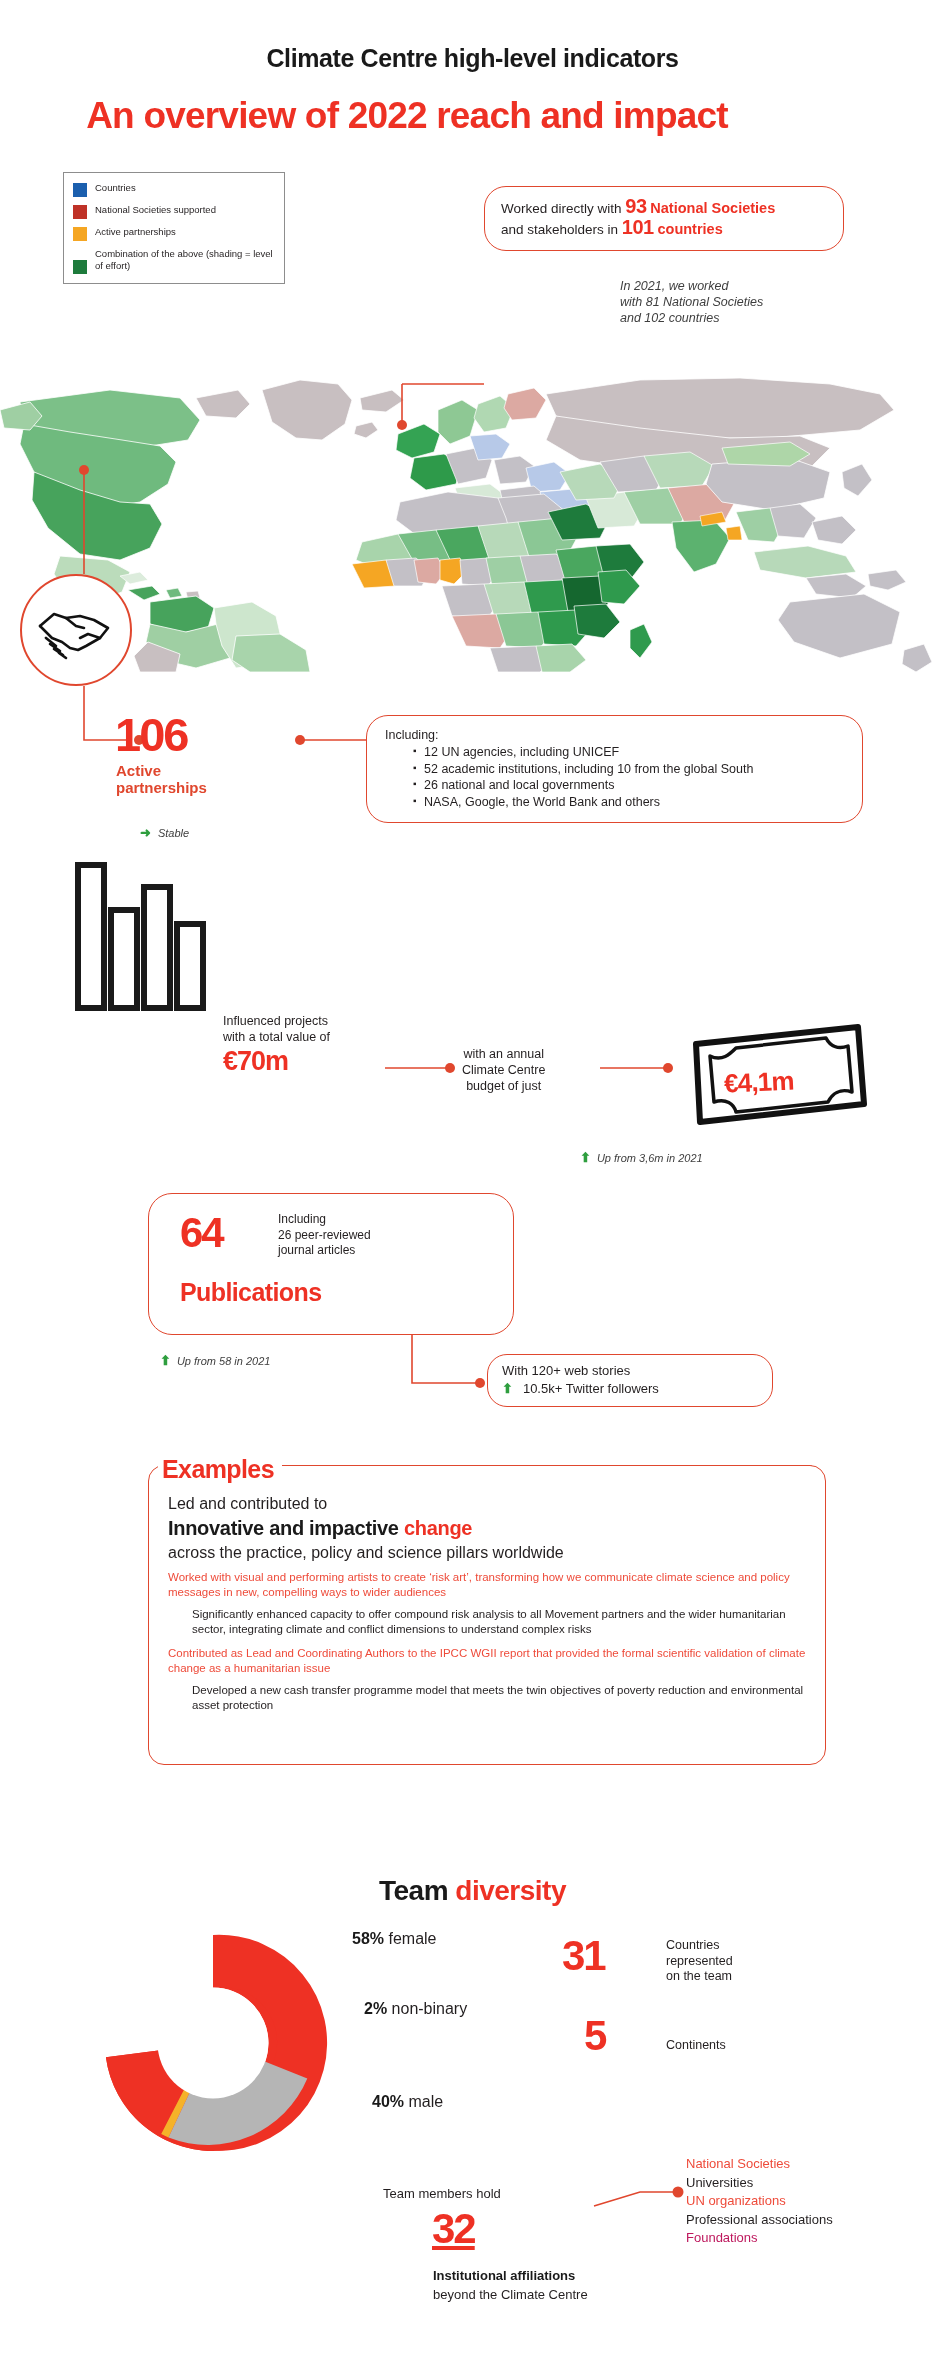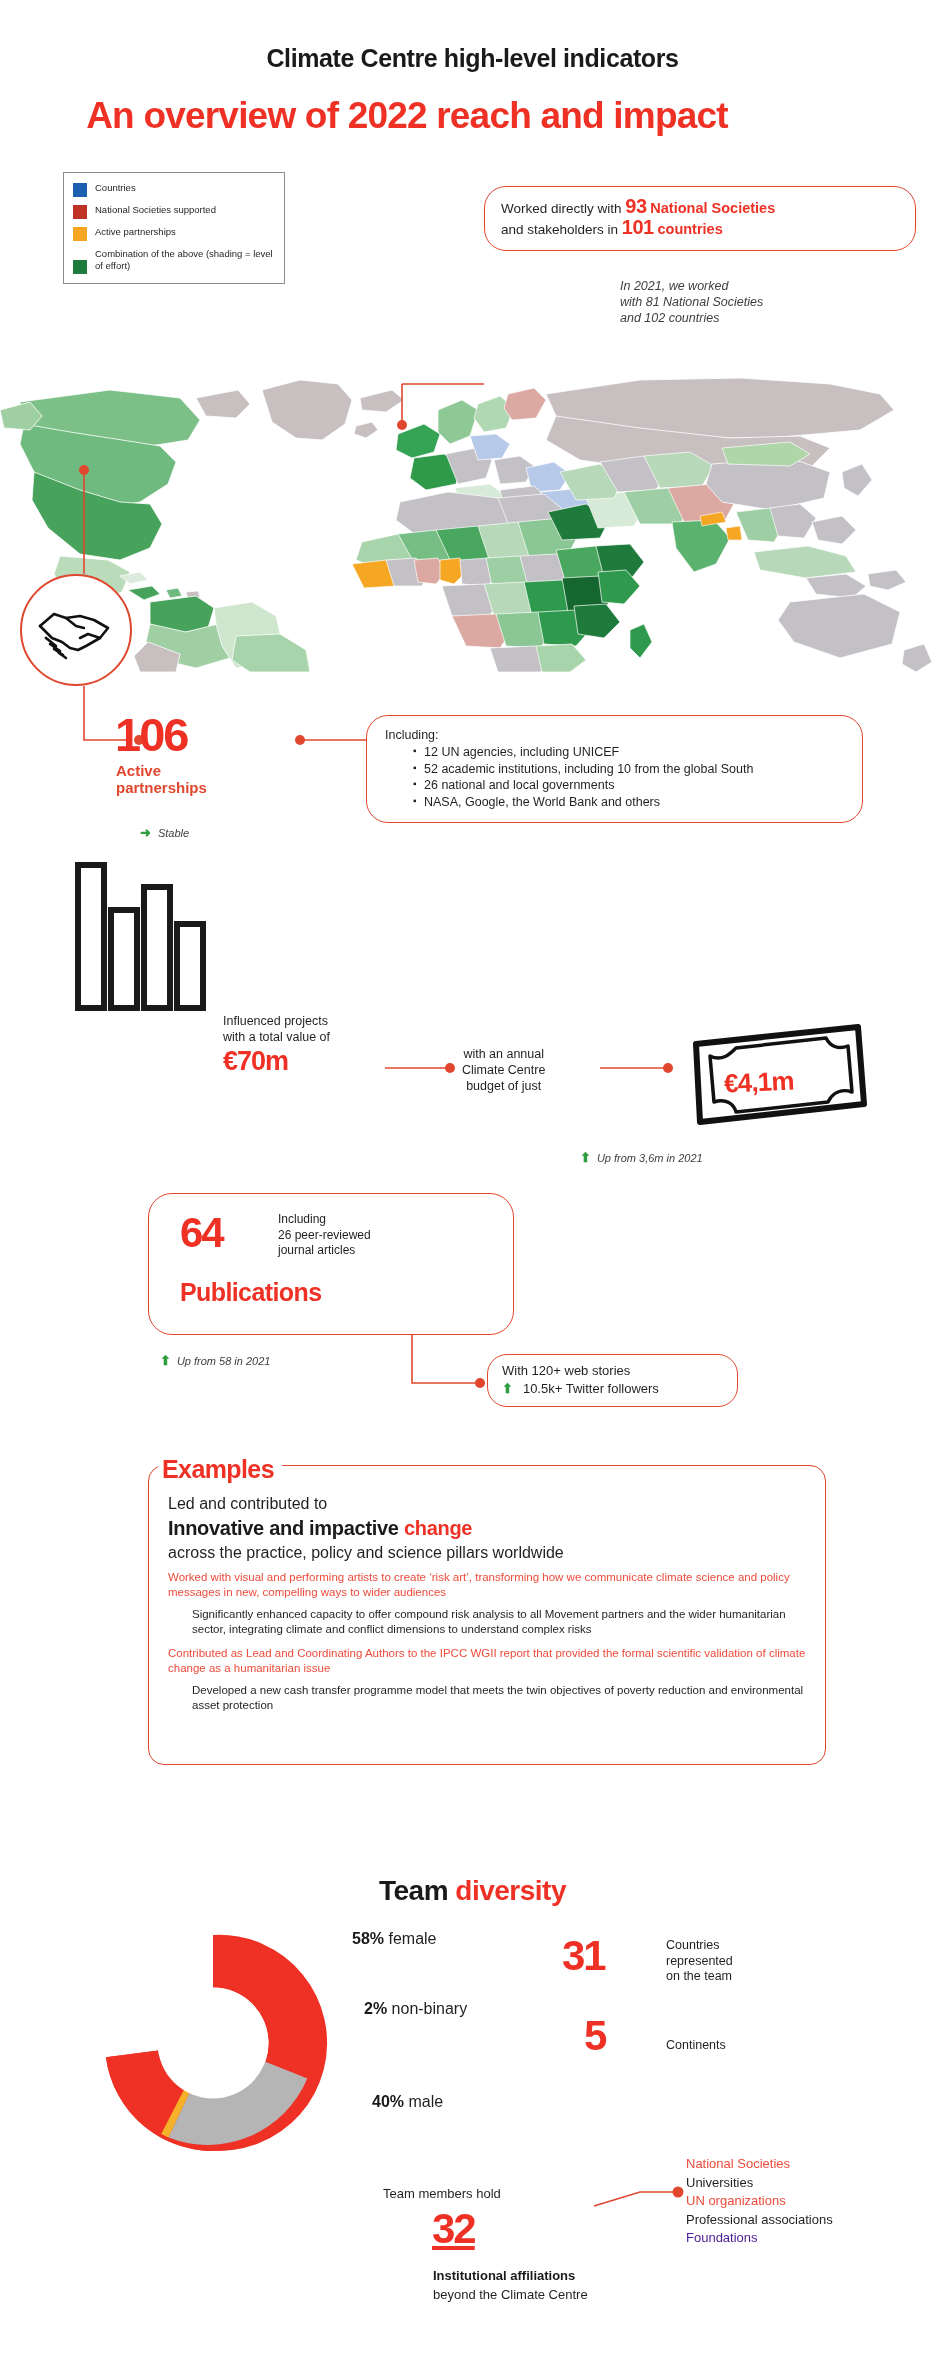--- a/index.html
+++ b/index.html
@@ -40,21 +40,21 @@
     padding: 9px 8px 9px 9px;
     z-index: 5;
   }
   .legend-row { display: flex; align-items: flex-start; margin-bottom: 7px; }
   .legend-row:last-child { margin-bottom: 0; }
   .legend-sw { width: 14px; height: 14px; flex: 0 0 14px; margin-right: 8px; margin-top: 1px; }
   .legend-lb { font-size: 9.5px; line-height: 11.5px; color: #231f20; }
 
   .callout-map {
     position: absolute; top: 14px; left: 484px;
-    width: 432px; padding: 10px 14px 11px 16px;
+    width: 360px; padding: 10px 14px 11px 16px;
     border: 1.6px solid #e0472e; border-radius: 22px;
     background: #ffffff; z-index: 5;
   }
   .callout-map .ln { font-size: 13.5px; line-height: 19px; color: #231f20; white-space: nowrap; }
   .callout-map .big { color: #ee3124; font-weight: bold; font-size: 20px; letter-spacing: -0.5px; }
   .callout-map .red { color: #ee3124; font-weight: bold; font-size: 14.5px; }
 
   .map-note {
     position: absolute; top: 106px; left: 620px;
     font-size: 12.5px; line-height: 16px; font-style: italic;
@@ -140,21 +140,21 @@
     position: absolute; top: 1278px; left: 180px;
     font-size: 25px; font-weight: bold; color: #ee3124; letter-spacing: -0.6px;
   }
   .note-58 {
     position: absolute; top: 1353px; left: 160px;
     font-size: 11px; font-style: italic; color: #3e3e3e;
     display: flex; align-items: center; gap: 6px;
   }
   .callout-web {
     position: absolute; top: 1354px; left: 487px;
-    width: 251px; padding: 7px 12px 8px 14px;
+    width: 286px; padding: 7px 12px 8px 14px;
     border: 1.6px solid #e0472e; border-radius: 20px; background: #fff;
   }
   .callout-web .l1 { font-size: 13px; line-height: 18px; color: #231f20; }
   .callout-web .l2 { font-size: 13px; line-height: 18px; color: #231f20; display: flex; align-items: center; gap: 10px; }
 
   
   .ex-box {
     position: absolute; top: 1465px; left: 148px;
     width: 678px; height: 300px;
     border: 1.6px solid #e0472e; border-radius: 16px; background: #fff;
@@ -516,16 +516,16 @@
   <div class="tmh">Team members hold</div>
   <div class="num-32">32</div>
   <div class="lbl-32a">Institutional affiliations</div>
   <div class="lbl-32b">beyond the Climate Centre</div>
 
   <div class="aff-list">
     <div style="color:#ee4b3a">National Societies</div>
     <div style="color:#231f20">Universities</div>
     <div style="color:#ee4b3a">UN organizations</div>
     <div style="color:#231f20">Professional associations</div>
-    <div style="color:#4c1d95">Foundations</div>
+    <div style="color:#be185d">Foundations</div>
   </div>
 
 </div>
 
 </body></html>

